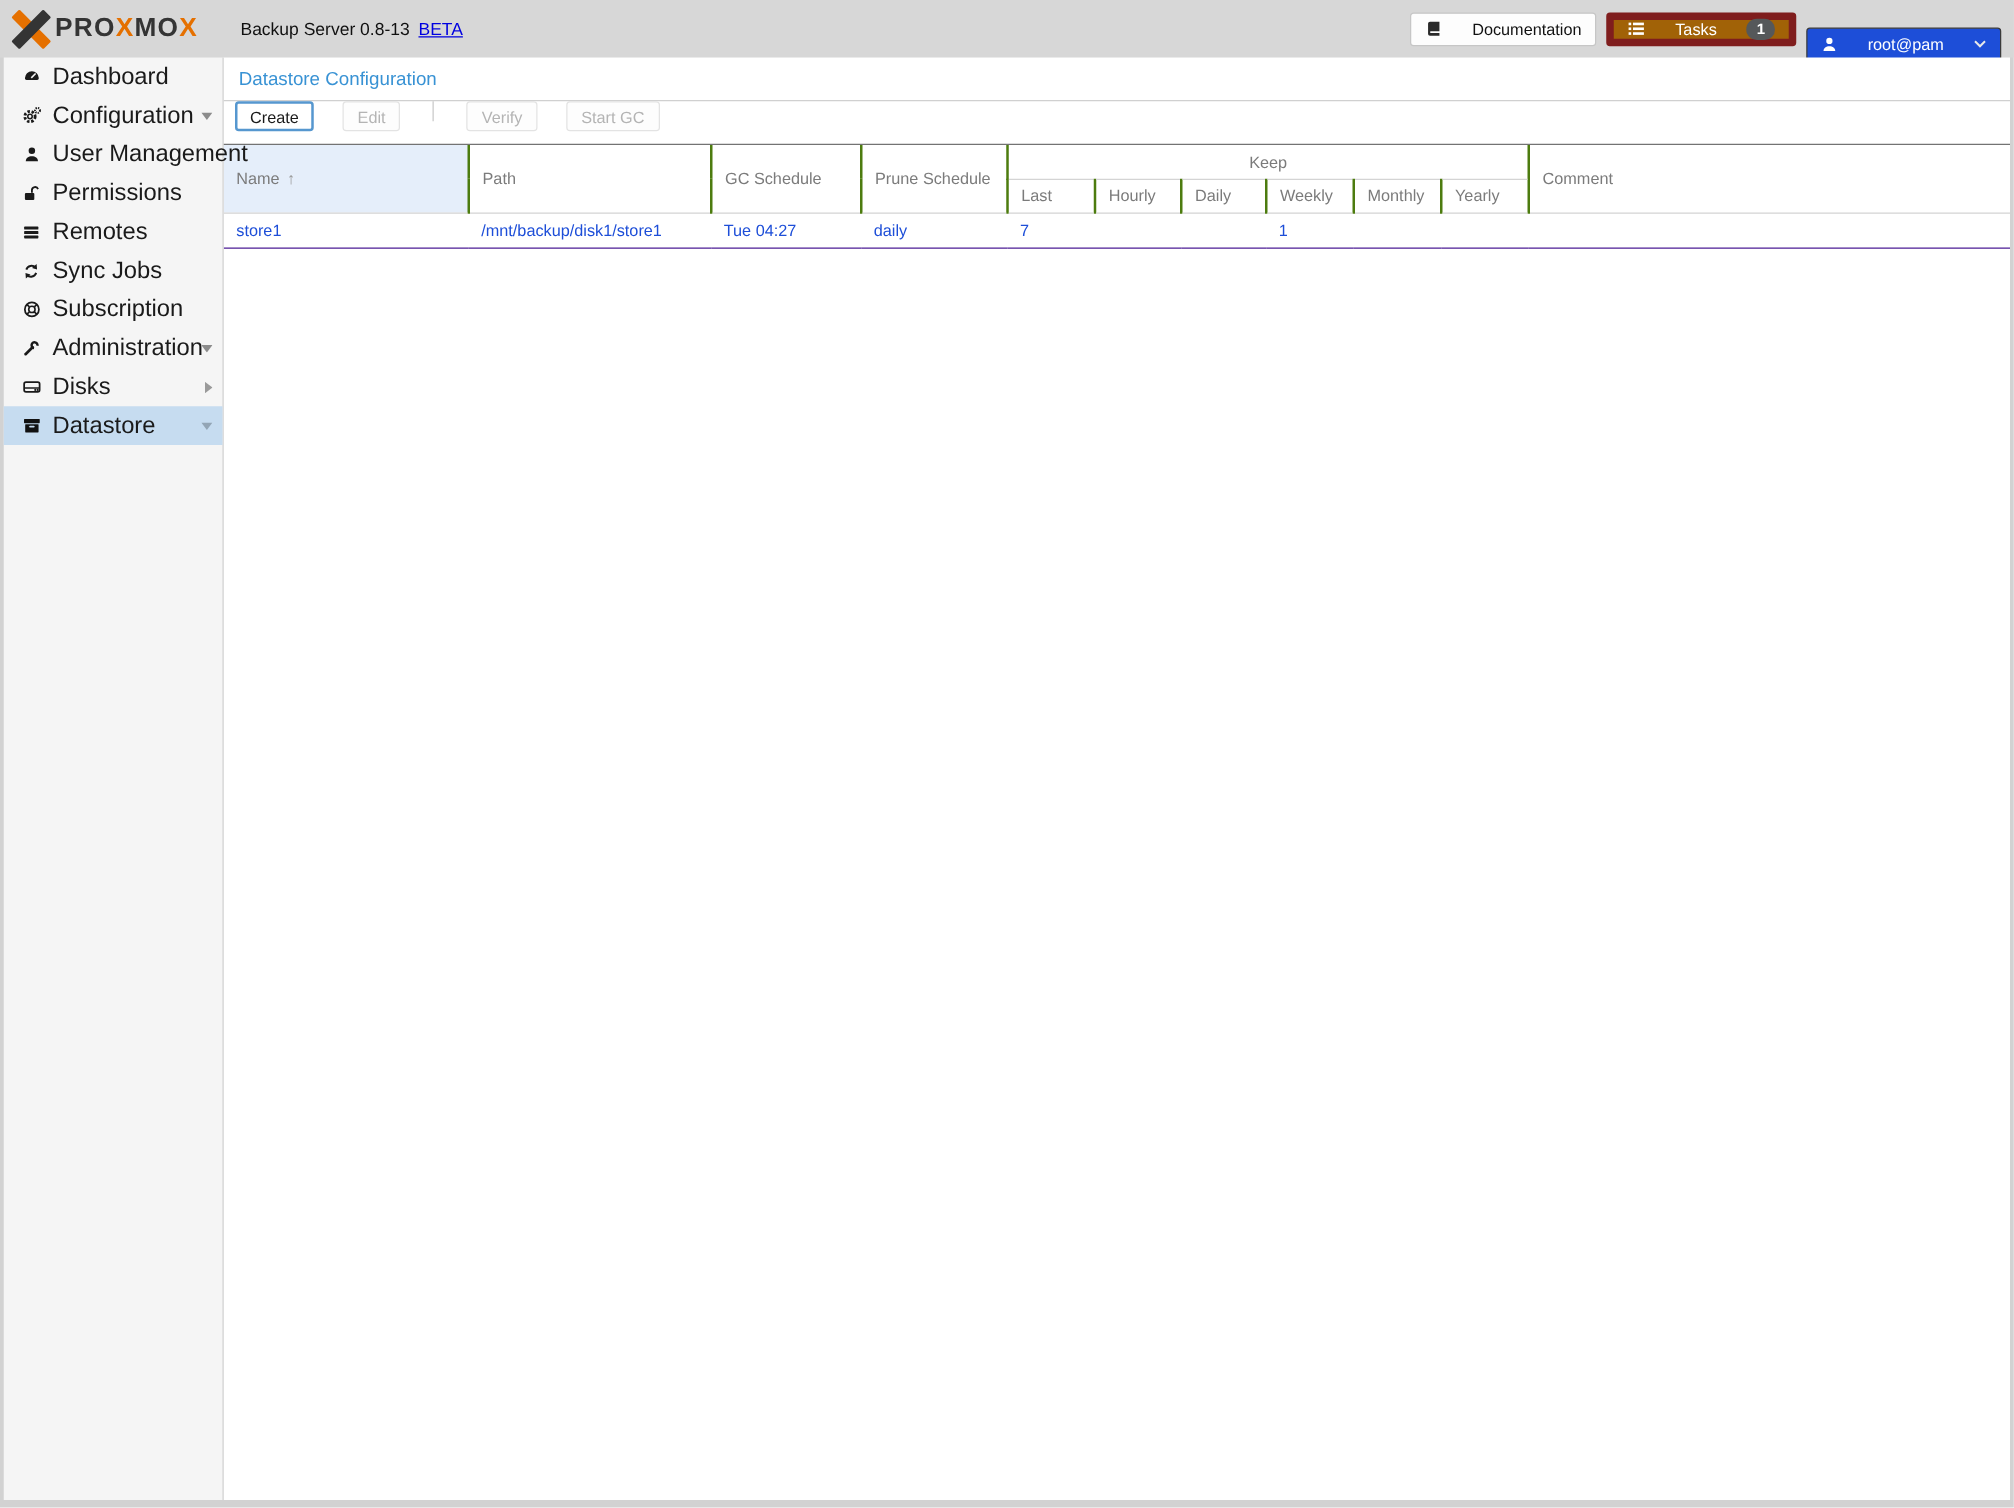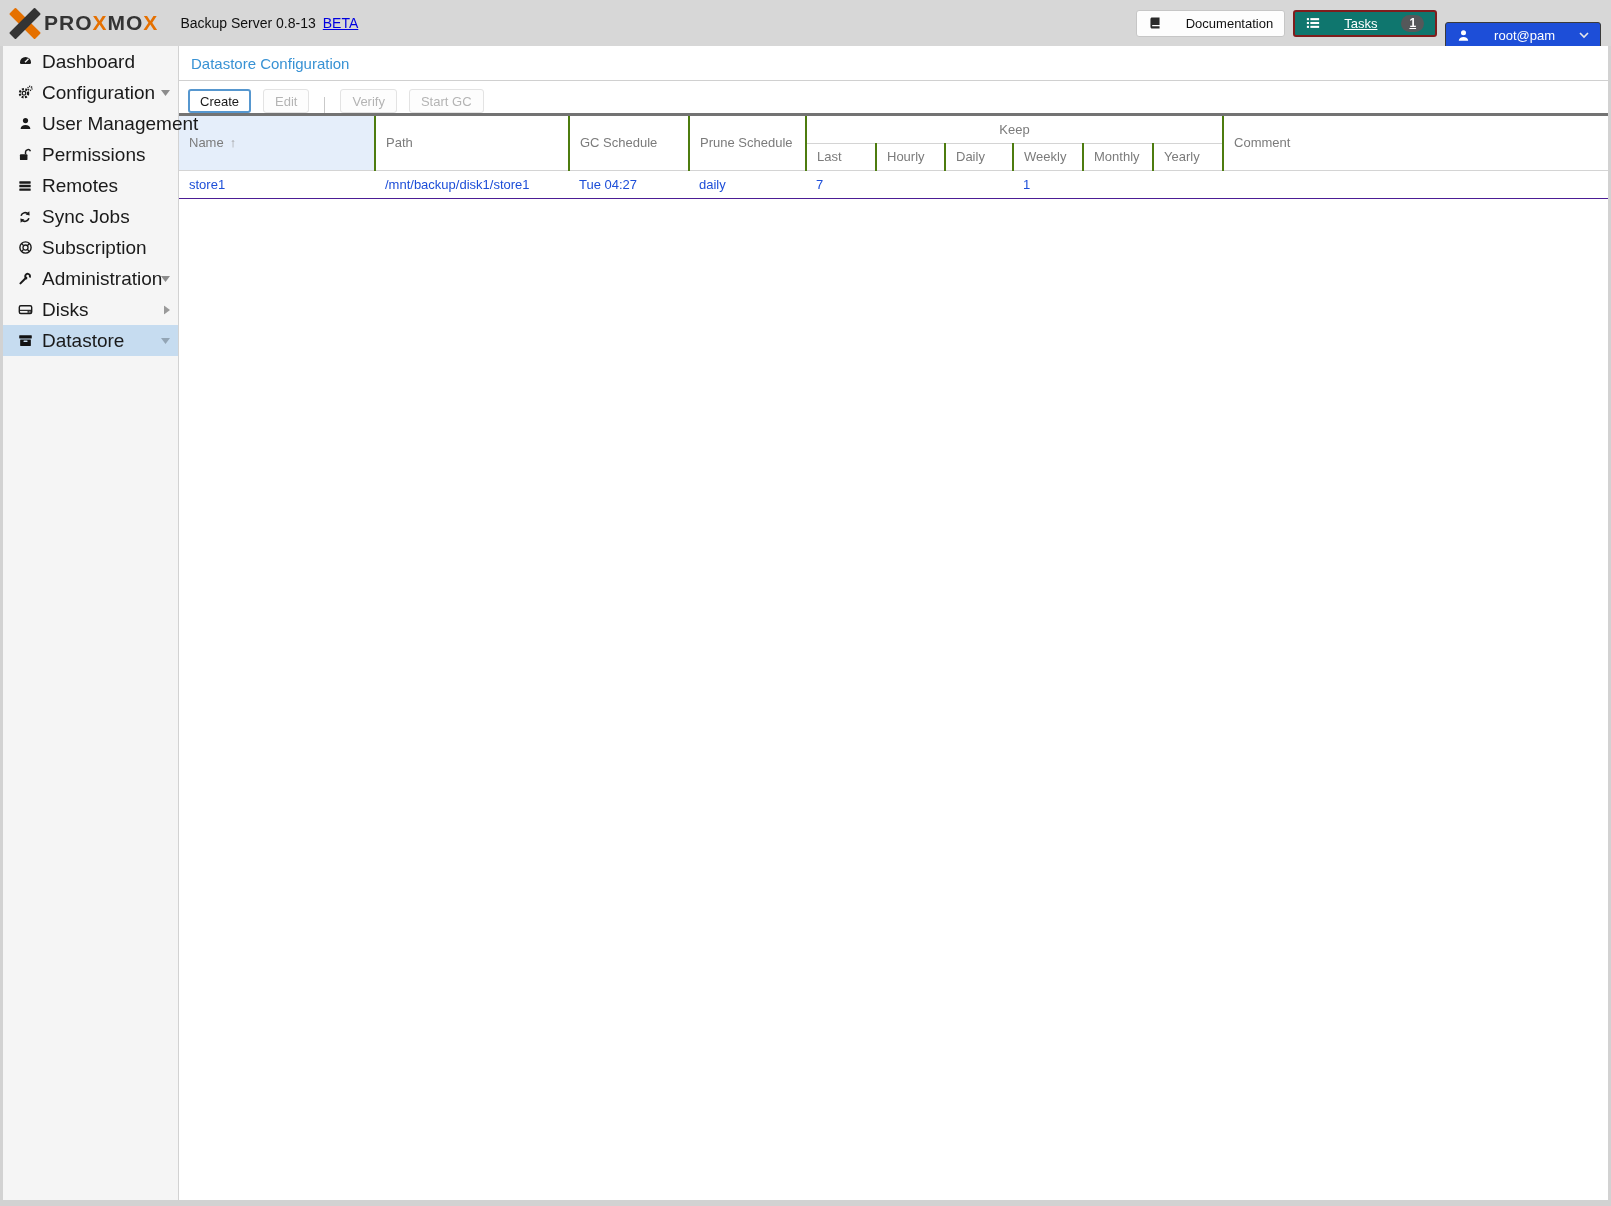--- a/index.html
+++ b/index.html
@@ -18,29 +18,29 @@
     background: #d7d7d7;
     padding: 0 10px 0 10px;
   }
   .logo { display: flex; align-items: center; margin-right: 10px; }
   .logo-mark { position: relative; width: 30px; height: 30px; margin-right: 4px; }
   .logo-mark .bar { position: absolute; left: -3px; top: 11px; width: 36px; height: 9px; border-radius: 1px; }
   .logo-mark .bar.orange { transform: rotate(45deg); background: #e57000; }
   .logo-mark .bar.dark   { transform: rotate(-45deg); background: #343434; }
   .logo-text { font-weight: bold; font-size: 21px; letter-spacing: 1px; color: #343434; }
   .logo-text .ox { color: #e57000; }
-  .product-title { font-size: 14px; color: #101010; margin-left: 12px; }
+  .product-title { font-size: 14px; color: #101010; margin-left: 24px; }
   .beta-link { font-size: 14px; color: #0000e0; text-decoration: underline; margin-left: 7px; cursor: pointer; }
   .topbar-right { margin-left: auto; display: flex; align-items: center; gap: 8px; }
   .tb-btn {
     height: 27px; display: flex; align-items: center; gap: 24px;
     padding: 0 11px; border-radius: 3px; font-size: 13px; cursor: pointer;
   }
   .btn-doc { background: #fdfdfd; border: 1px solid #c6c6c6; color: #111; }
-  .btn-tasks { background: #0f766e; border: 2px solid #7f1d1d; color: #fff; text-decoration: underline; }
+  .btn-tasks { background: #a16207; border: 6px solid #7f1d1d; color: #fff; }
   .tasks-badge { background: #55585a; color: #fff; border-radius: 9px; padding: 1px 8px; font-size: 12px; font-weight: bold; line-height: 15px; }
   .btn-user { background: #1d4ed8; border: 1px solid #3a3a3a; color: #fff; margin-top: 24px; }
 
   
   .body-wrap { flex: 1 1 auto; display: flex; padding: 0 3px 6px 3px; min-height: 0; }
   .sidebar { flex: 0 0 175px; width: 175px; background: #f5f5f5; }
   .main { flex: 1 1 auto; min-width: 0; background: #ffffff; border-left: 1px solid #d2d2d2; display: flex; flex-direction: column; }
 
   
   .side-item {
@@ -49,21 +49,21 @@
     padding-left: 14px; cursor: pointer; white-space: nowrap;
   }
   .side-item.child { }
   .side-item.selected { background: #c6dcf0; }
   .side-icon { width: 16px; flex: 0 0 16px; height: 16px; display: flex; align-items: center; justify-content: center; }
   .side-chev { position: absolute; right: 8px; top: 50%; transform: translateY(-50%); line-height: 0; }
 
   
   .titlebar { flex: 0 0 35px; display: flex; align-items: center; padding: 0 12px; border-bottom: 1px solid #d0d0d0; }
   .page-title { color: #3892d4; font-size: 15px; }
-  .toolbar { flex: 0 0 35px; display: flex; align-items: flex-end; gap: 12px; padding: 0 9px; border-bottom: 3px solid #737373; }
+  .toolbar { flex: 0 0 35px; display: flex; align-items: flex-start; gap: 23px; padding: 0 9px; border-bottom: 1px solid #737373; }
   .btn {
     height: 24px; padding: 0 11px; font-size: 13px; border-radius: 3px;
     display: flex; align-items: center; background: #fff; color: #1a1a1a; cursor: pointer;
   }
   .btn.focus-primary { border: 2px solid #5697cf; padding: 0 10px; }
   .btn.disabled { border: 1px solid #e3e3e3; color: #b4b4b4; background: #fdfdfd; cursor: default; }
   .tb-sep { width: 1px; height: 16px; background: #c9c9c9; margin: 0 3px; }
 
   
   .grid-wrap { flex: 1 1 auto; overflow: hidden; }

